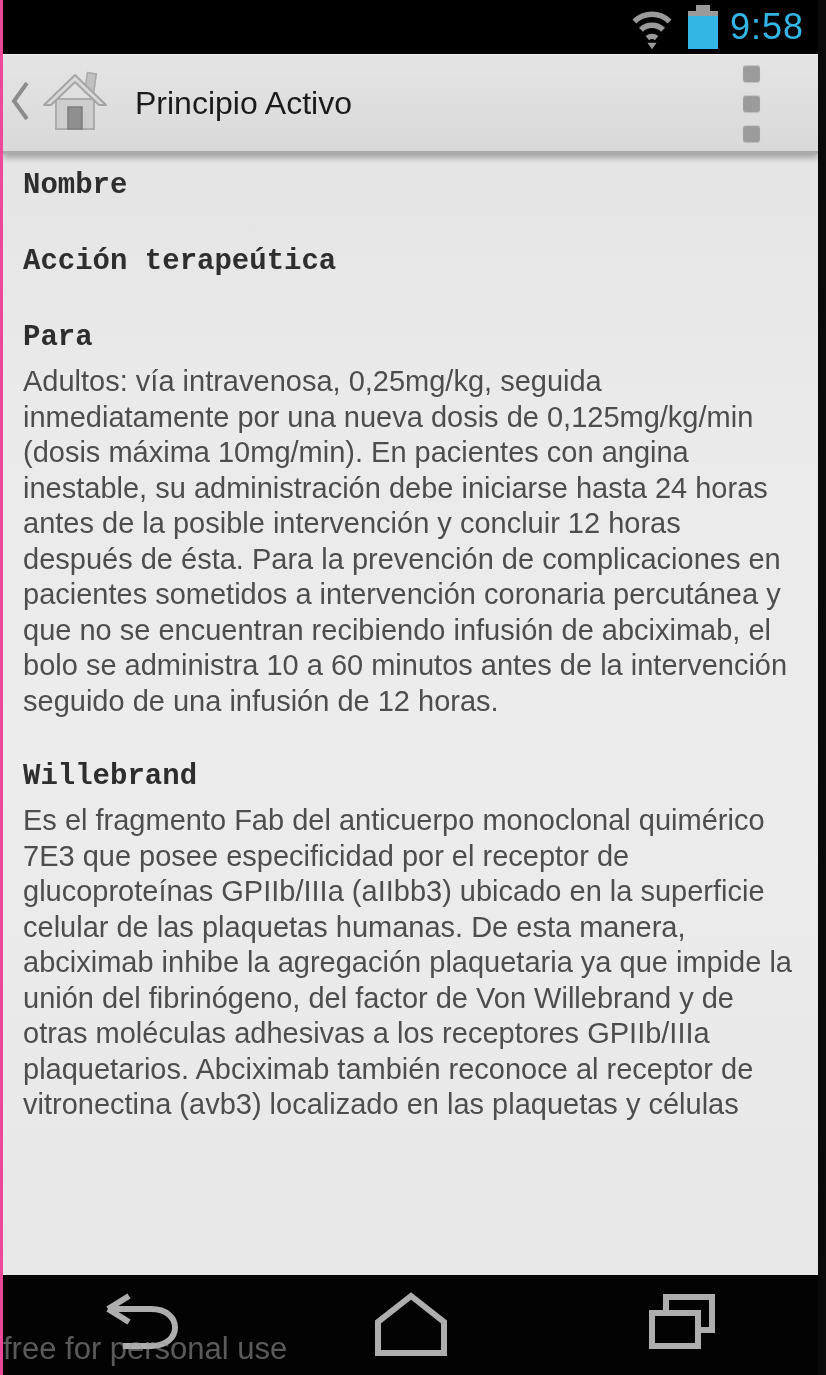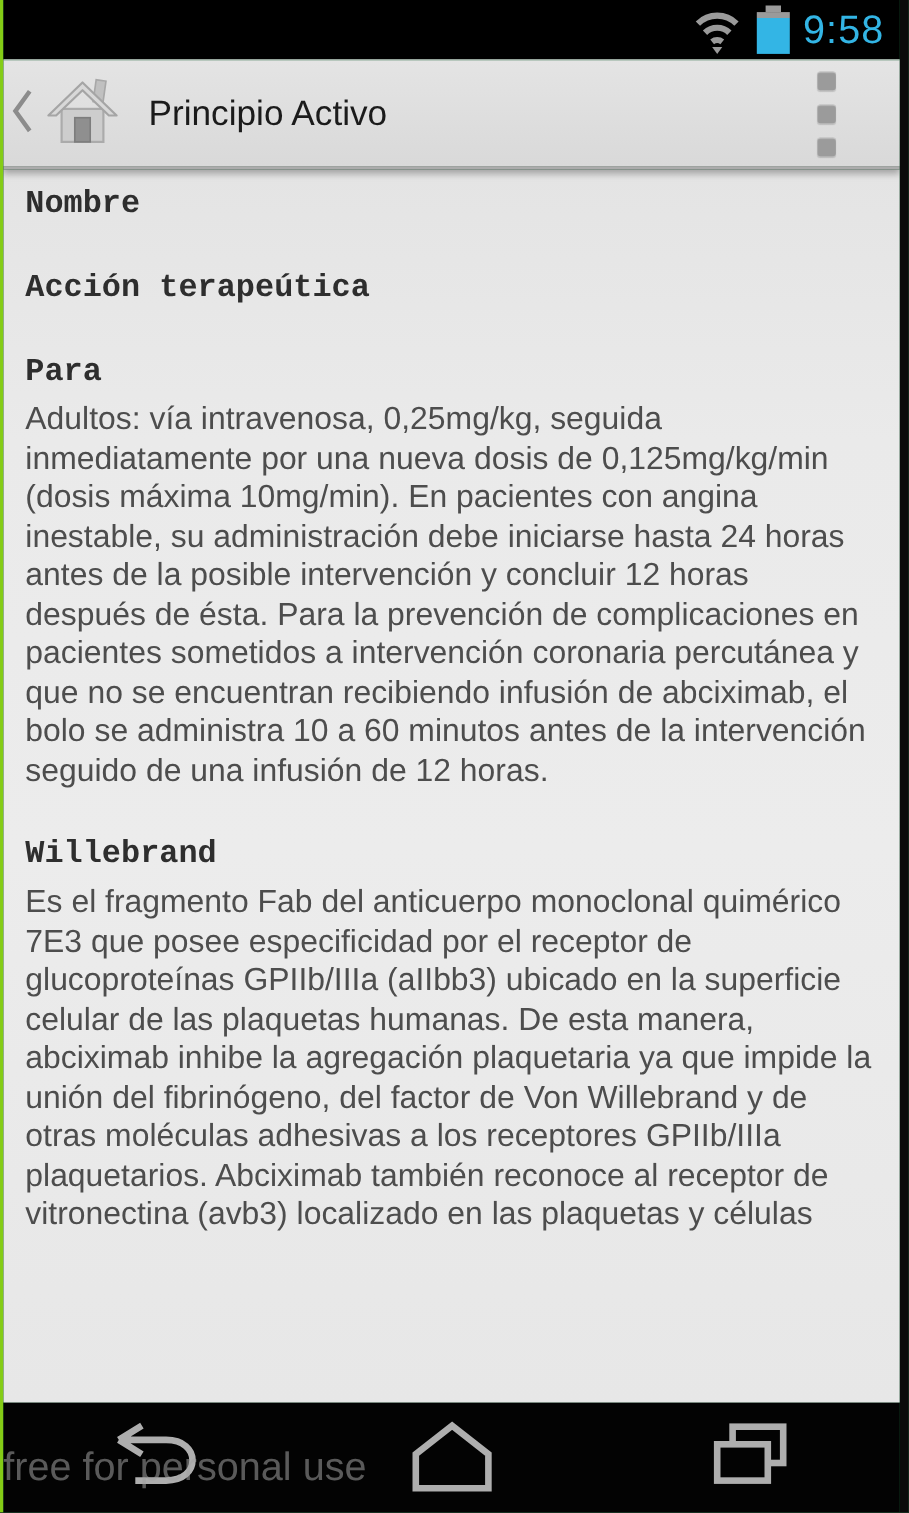--- a/index.html
+++ b/index.html
@@ -4,25 +4,25 @@
 <style>
   * { margin: 0; padding: 0; box-sizing: border-box; }
   html, body { background: #222; }
   body { font-family: "Liberation Sans", sans-serif; }
 
   .device {
     position: relative;
     width: 826px;
     height: 1375px;
     margin: 0 auto;
-    background: #14532d;
+    background: #4c1d95;
     overflow: hidden;
     display: flex;
     flex-direction: column;
-    border-left: 3px solid #84cc16;
+    border-left: 3px solid #ec4899;
     border-right: 8px solid #0a0a0a;
   }
 
   
   .status-bar {
     height: 54px;
     background: #000;
     display: flex;
     align-items: center;
     justify-content: flex-end;
@@ -126,22 +126,22 @@
     display: flex;
     align-items: center;
     justify-content: center;
     height: 100%;
     cursor: pointer;
   }
 
   .watermark {
     position: absolute;
     left: 0;
-    bottom: 21px;
-    font-size: 36px;
+    bottom: 8px;
+    font-size: 31px;
     color: rgba(163,163,163,0.55);
     z-index: 5;
     pointer-events: none;
     white-space: nowrap;
   }
 </style>
 </head>
 <body>
 
 <div class="device">

